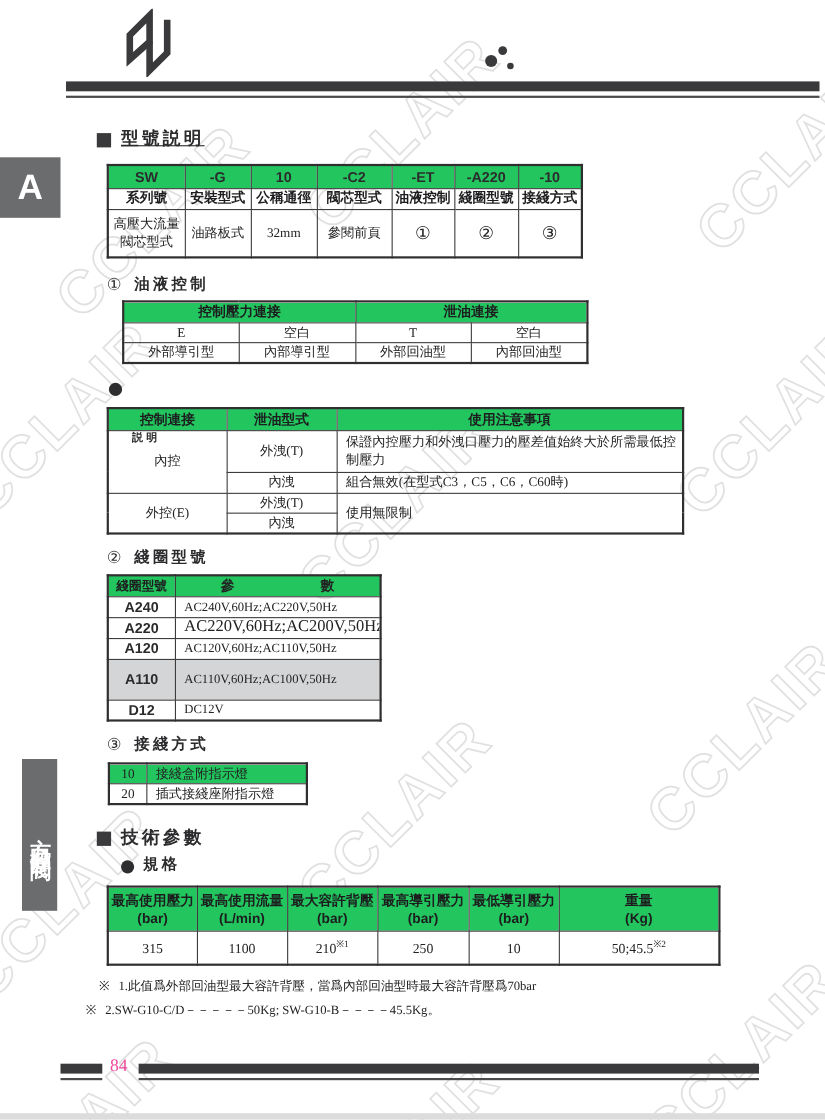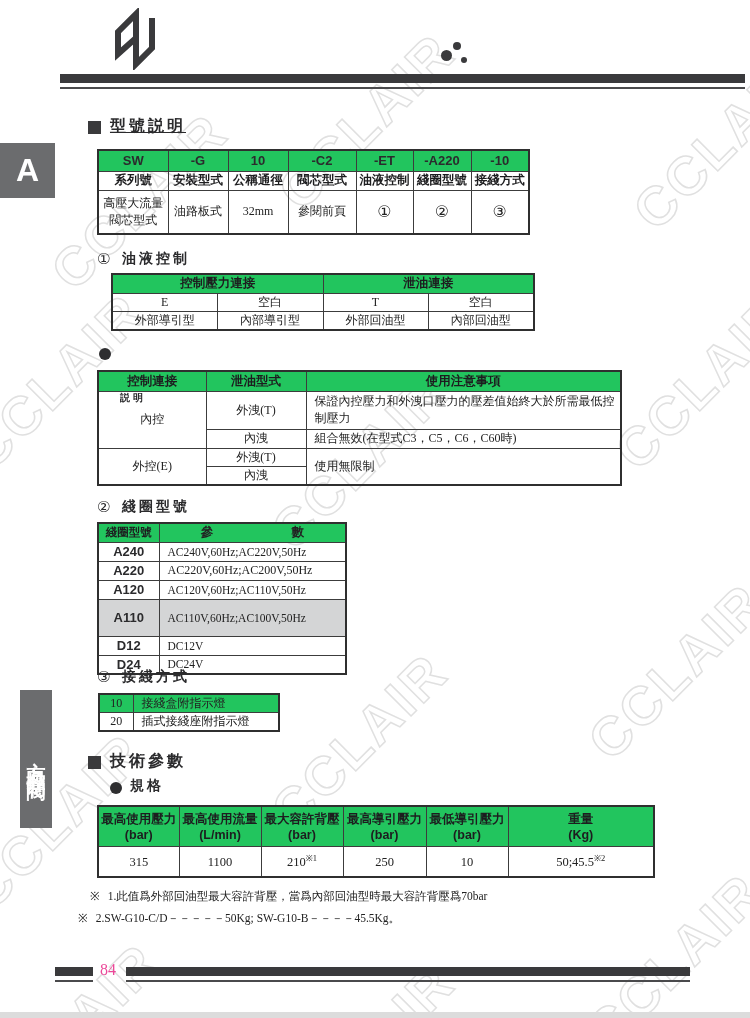--- a/index.html
+++ b/index.html
@@ -212,37 +212,33 @@
           <span>數</span>
         </div>
       </td>
     </tr>
     <tr style="height:19px">
       <td class="code">A240</td>
       <td class="serif left" style="font-size:11.5px">AC240V,60Hz;AC220V,50Hz</td>
     </tr>
     <tr style="height:19px">
       <td class="code">A220</td>
-      <td class="serif left" style="font-size:12px">AC220V,60Hz;AC200V,50Hz</td>
+      <td class="serif left" style="font-size:15px">AC220V,60Hz;AC200V,50Hz</td>
     </tr>
     <tr style="height:19px">
       <td class="code">A120</td>
       <td class="serif left" style="font-size:11.5px">AC120V,60Hz;AC110V,50Hz</td>
     </tr>
     <tr style="height:37px">
       <td class="shade code">A110</td>
       <td class="shade serif left" style="font-size:11.5px">AC110V,60Hz;AC100V,50Hz</td>
     </tr>
     <tr style="height:19px">
       <td class="code">D12</td>
       <td class="serif left" style="font-size:11.5px">DC12V</td>
-    </tr>
-    <tr style="height:19px">
-      <td class="code">D24</td>
-      <td class="serif left" style="font-size:11.5px">DC24V</td>
     </tr>
   </tbody>
     </table>
 
   <div class="h-num" style="left:97px;top:668px;">③</div>
   <div class="h-text" style="left:122px;top:668px;font-size:14px;">接綫方式</div>
 
   <table class="outer" style="left:98px;top:693px;width:180px;">
     <colgroup>
         <col style="width:34px">

